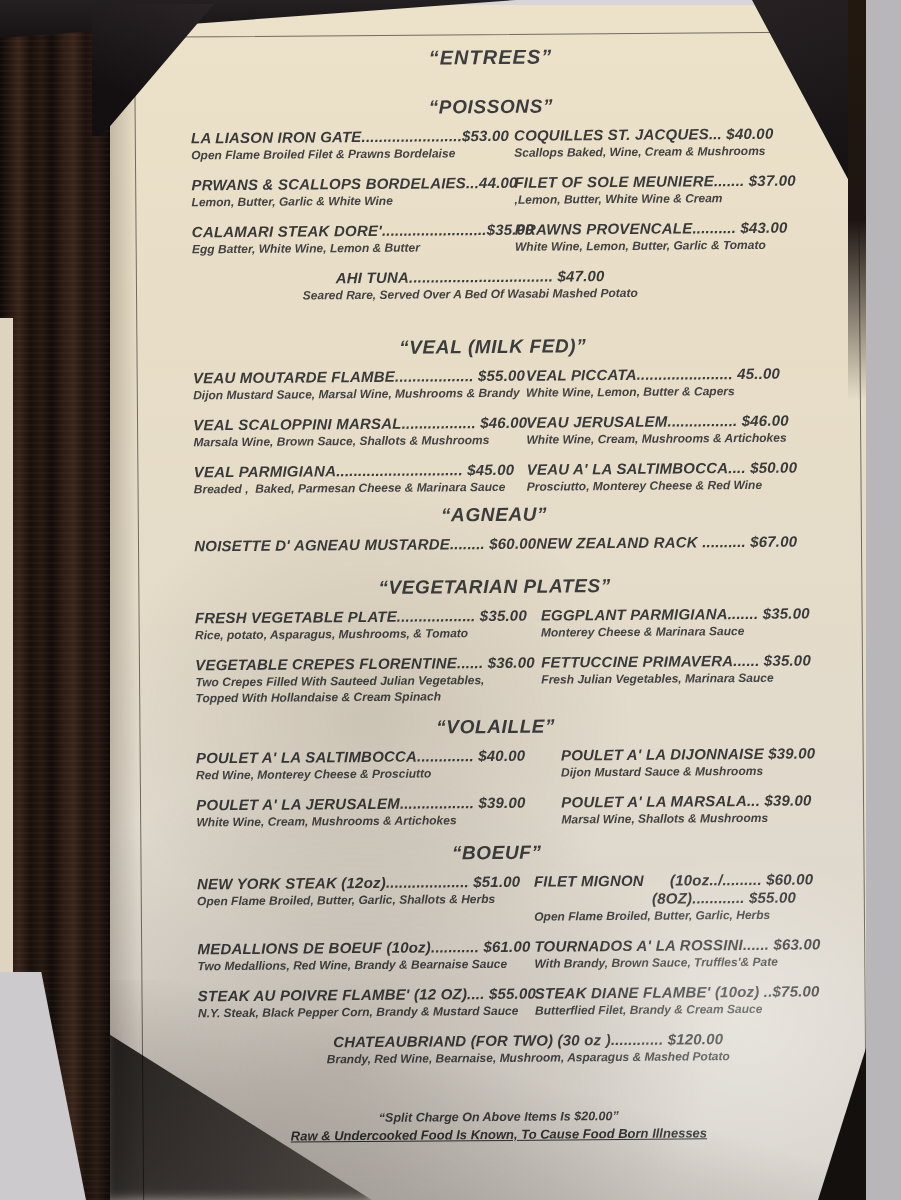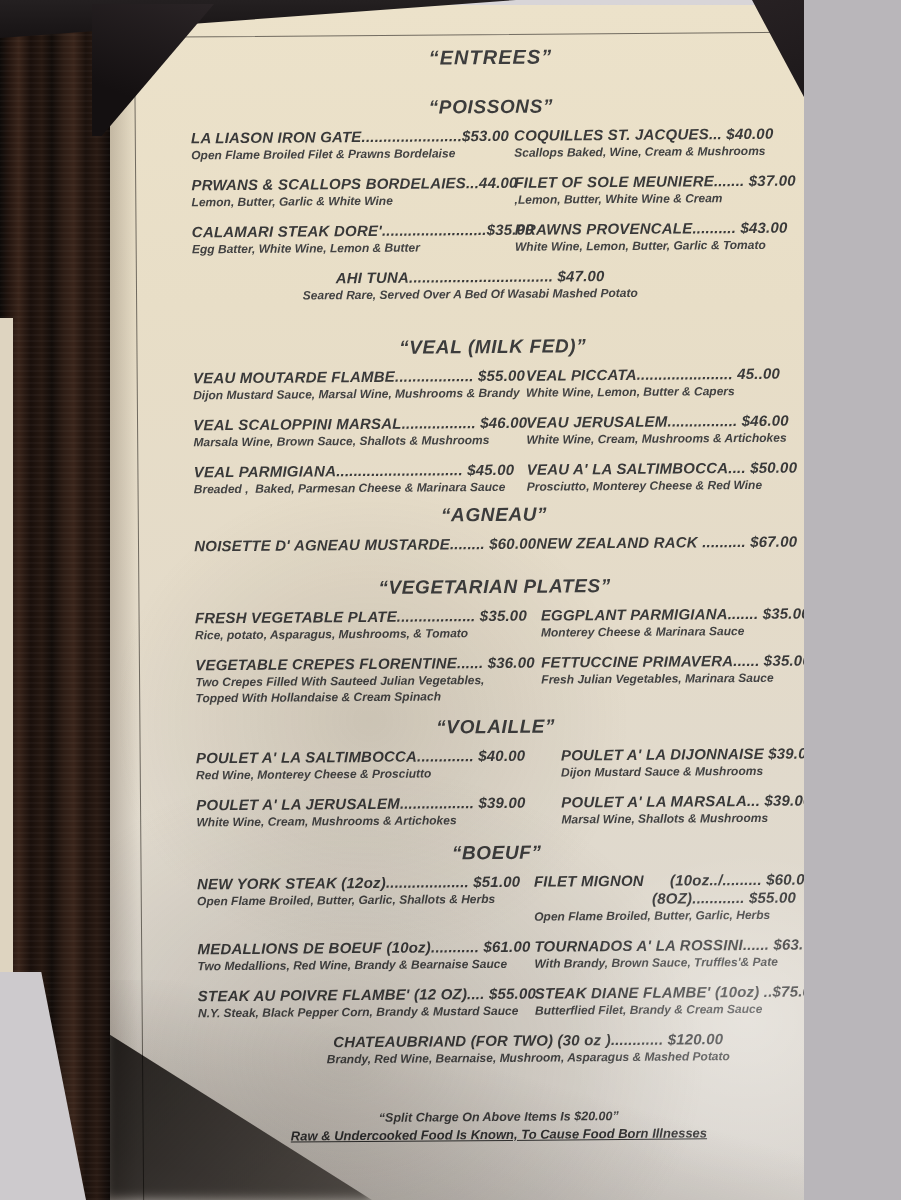--- a/index.html
+++ b/index.html
@@ -1,17 +1,17 @@
 <!DOCTYPE html>
 <html><head>
 <meta charset="utf-8">
 <style>
   html,body{margin:0;padding:0;}
   body{background:#b9b6ba;font-family:"Liberation Sans",sans-serif;}
-  #photo{position:relative;width:804px;height:1200px;overflow:hidden;
+  #photo{position:relative;width:866px;height:1200px;overflow:hidden;
          background:linear-gradient(180deg,#d8d5d8 0%,#d3d0d4 55%,#cbc8cc 100%);}
 
   
   .page{position:absolute;left:104px;top:5px;width:782px;height:1195px;z-index:1;
         background:linear-gradient(180deg,#ece2ca 0%,#e8dec7 25%,#e4dbc9 50%,#dfd9ce 75%,#dad6d1 100%);}
   .page::before{content:"";position:absolute;left:0;top:0;bottom:0;width:34px;
         background:linear-gradient(90deg,rgba(62,46,34,.28),rgba(62,46,34,0));}
   .printed-border{position:absolute;left:134px;top:34px;width:722px;height:1220px;z-index:2;
         border-left:1px solid rgba(82,78,70,.8);border-top:1px solid rgba(82,78,70,.8);
         border-right:1px solid rgba(82,78,70,.8);transform:rotate(-0.45deg);transform-origin:50% 0;}

